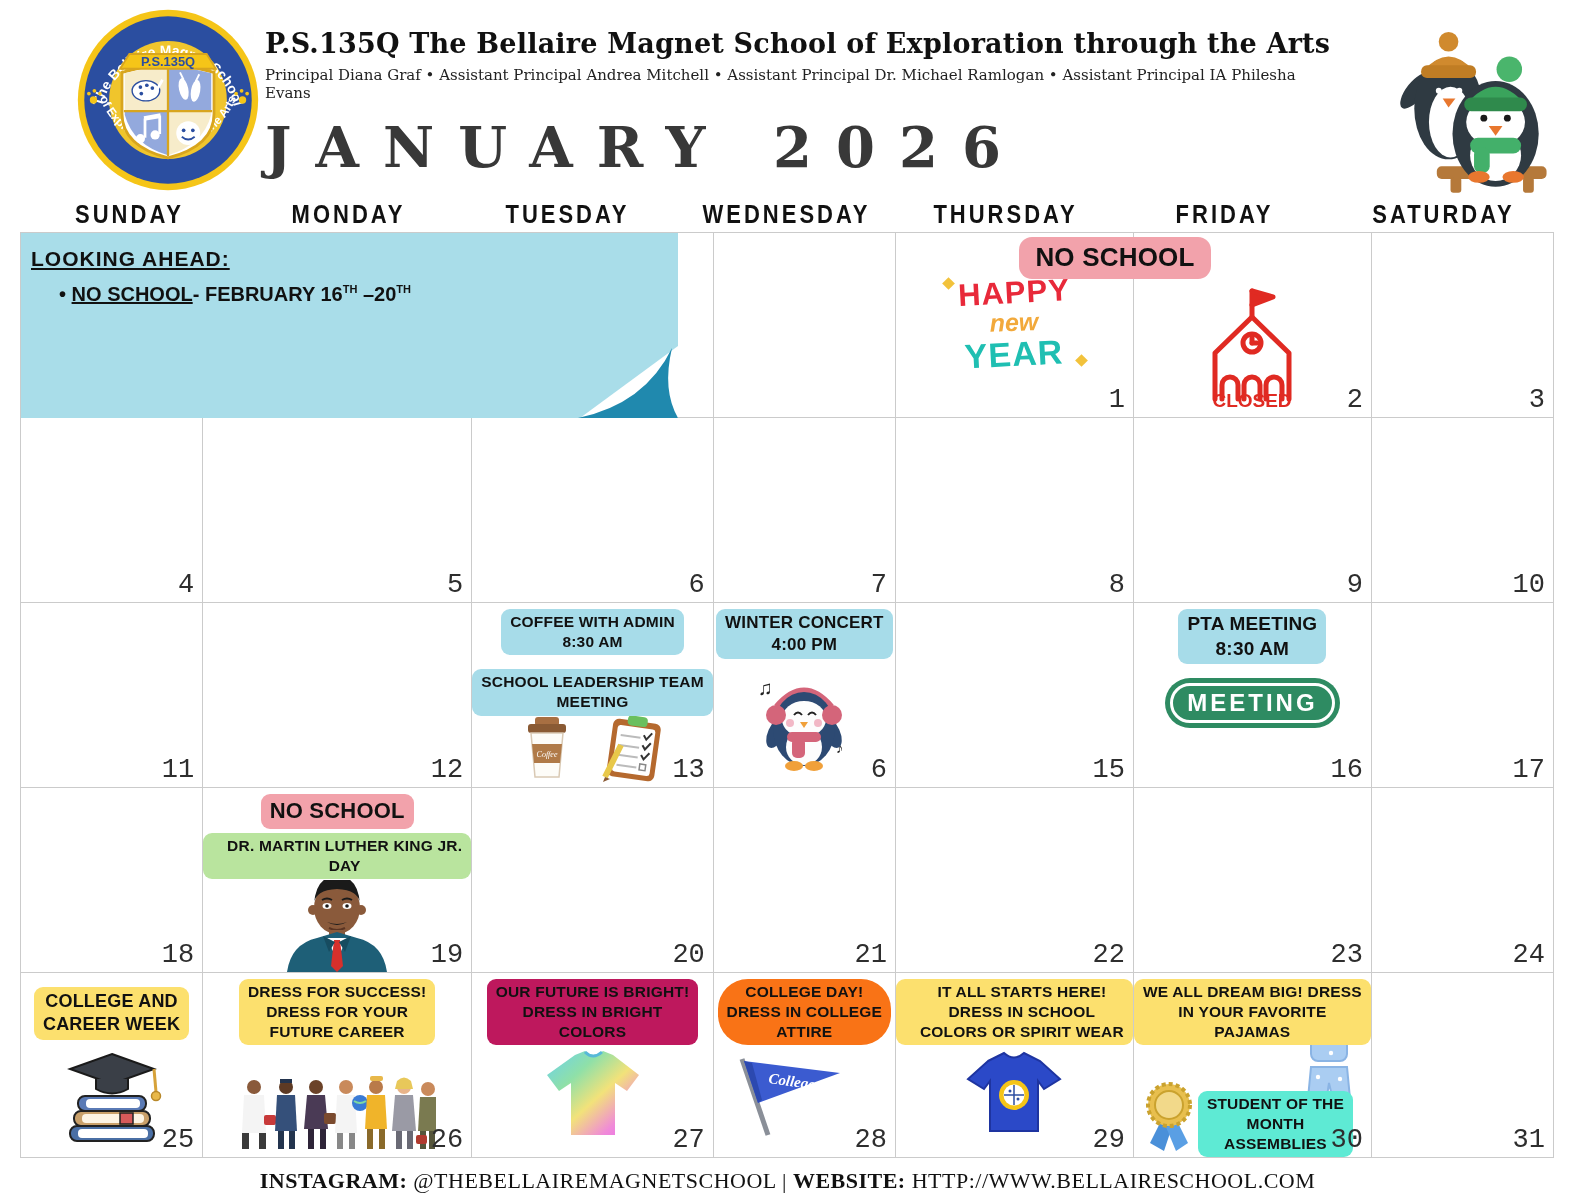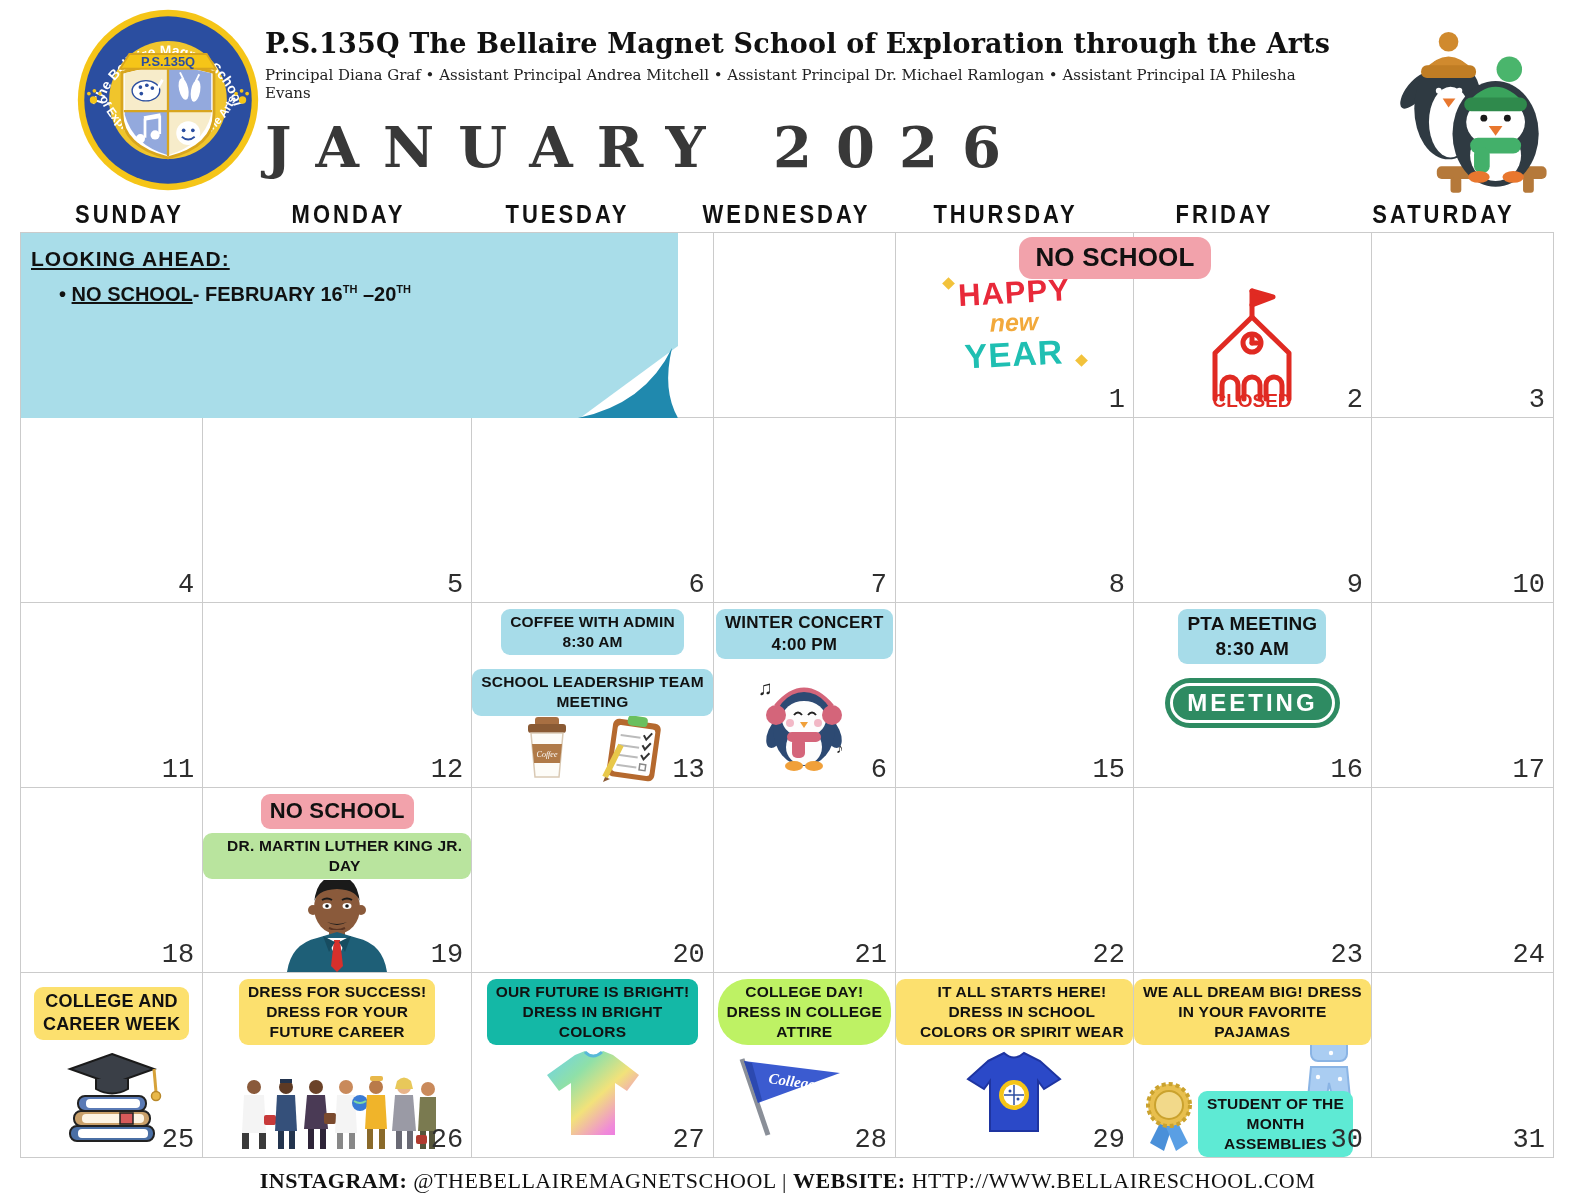--- a/index.html
+++ b/index.html
@@ -439,42 +439,42 @@
         <circle cx="190" cy="18" r="7" fill="#c98a5b"></circle>
           <path d="M182,26 L198,26 L198,60 L180,60 Z" fill="#7a7a50"></path>
           <rect x="182" y="60" width="6" height="18" fill="#55553a"></rect>
           <rect x="191" y="60" width="6" height="18" fill="#55553a"></rect>
           <rect x="178" y="64" width="11" height="9" rx="2" fill="#b03a2e"></rect>
       </g>
     </svg>
     <span class="dn">26</span>
   </div>
   <div class="c pad-top">
-    <div class="badge" style="background-color: #14b8a6;">
+    <div class="badge" style="background-color: #be185d;">
       <span class="bl">OUR FUTURE IS BRIGHT!</span>
       <span class="bl">DRESS IN BRIGHT</span>
       <span class="bl">COLORS</span>
     </div>
     <svg width="104" height="92" viewBox="0 0 104 92" style="margin-top:2px;">
       <defs>
         <linearGradient id="rainbowG" x1="0" y1="0" x2="1" y2="1">
           <stop offset="0" stop-color="#6ad1ef"></stop>
             <stop offset="0.3" stop-color="#8fe0a8"></stop>
           <stop offset="0.55" stop-color="#f2e27a"></stop>
             <stop offset="0.8" stop-color="#f08ad8"></stop>
           <stop offset="1" stop-color="#e86af0"></stop>
         </linearGradient>
       </defs>
       <path d="M34,8 L44,4 Q52,12 62,4 L72,8 L98,28 L86,44 L74,36 L74,88 L30,88 L30,36 L18,44 L6,28 Z" fill="url(#rainbowG)"></path>
       <path d="M44,5 Q52,13 61,5" stroke="#57b8d8" stroke-width="3" fill="none"></path>
     </svg>
     <span class="dn">27</span>
   </div>
   <div class="c pad-top">
-    <div class="badge" style="background-color: #bef264; border-radius: 30px;">
+    <div class="badge" style="background-color: #f97316; border-radius: 30px;">
       <span class="bl">COLLEGE DAY!</span>
       <span class="bl">DRESS IN COLLEGE</span>
       <span class="bl">ATTIRE</span>
     </div>
     <svg width="130" height="92" viewBox="0 0 130 92" style="margin-top:0;align-self:flex-start;margin-left:6px;">
       <line x1="22" y1="14" x2="48" y2="90" stroke="#8a8f98" stroke-width="5"></line>
       <polygon points="24,16 120,28 38,58" fill="#3b5bd0"></polygon>
       <polygon points="24,16 32,18 42,55 38,58" fill="#2c49b0"></polygon>
       <text x="48" y="38" font-family="Liberation Serif, serif" font-style="italic" font-weight="bold" font-size="15" fill="#ffffff" transform="rotate(8 48 38)">College</text>
     </svg>

